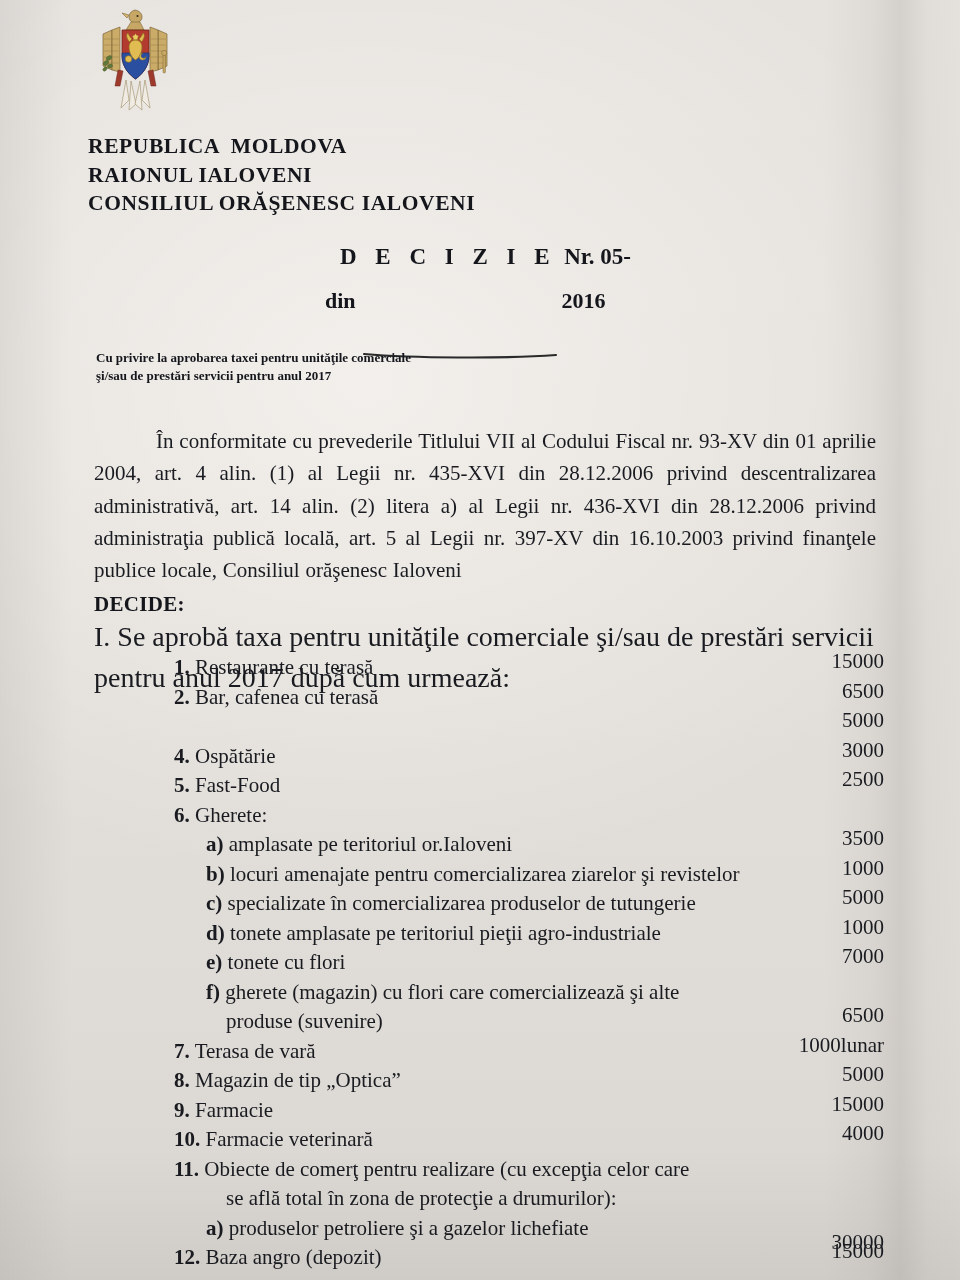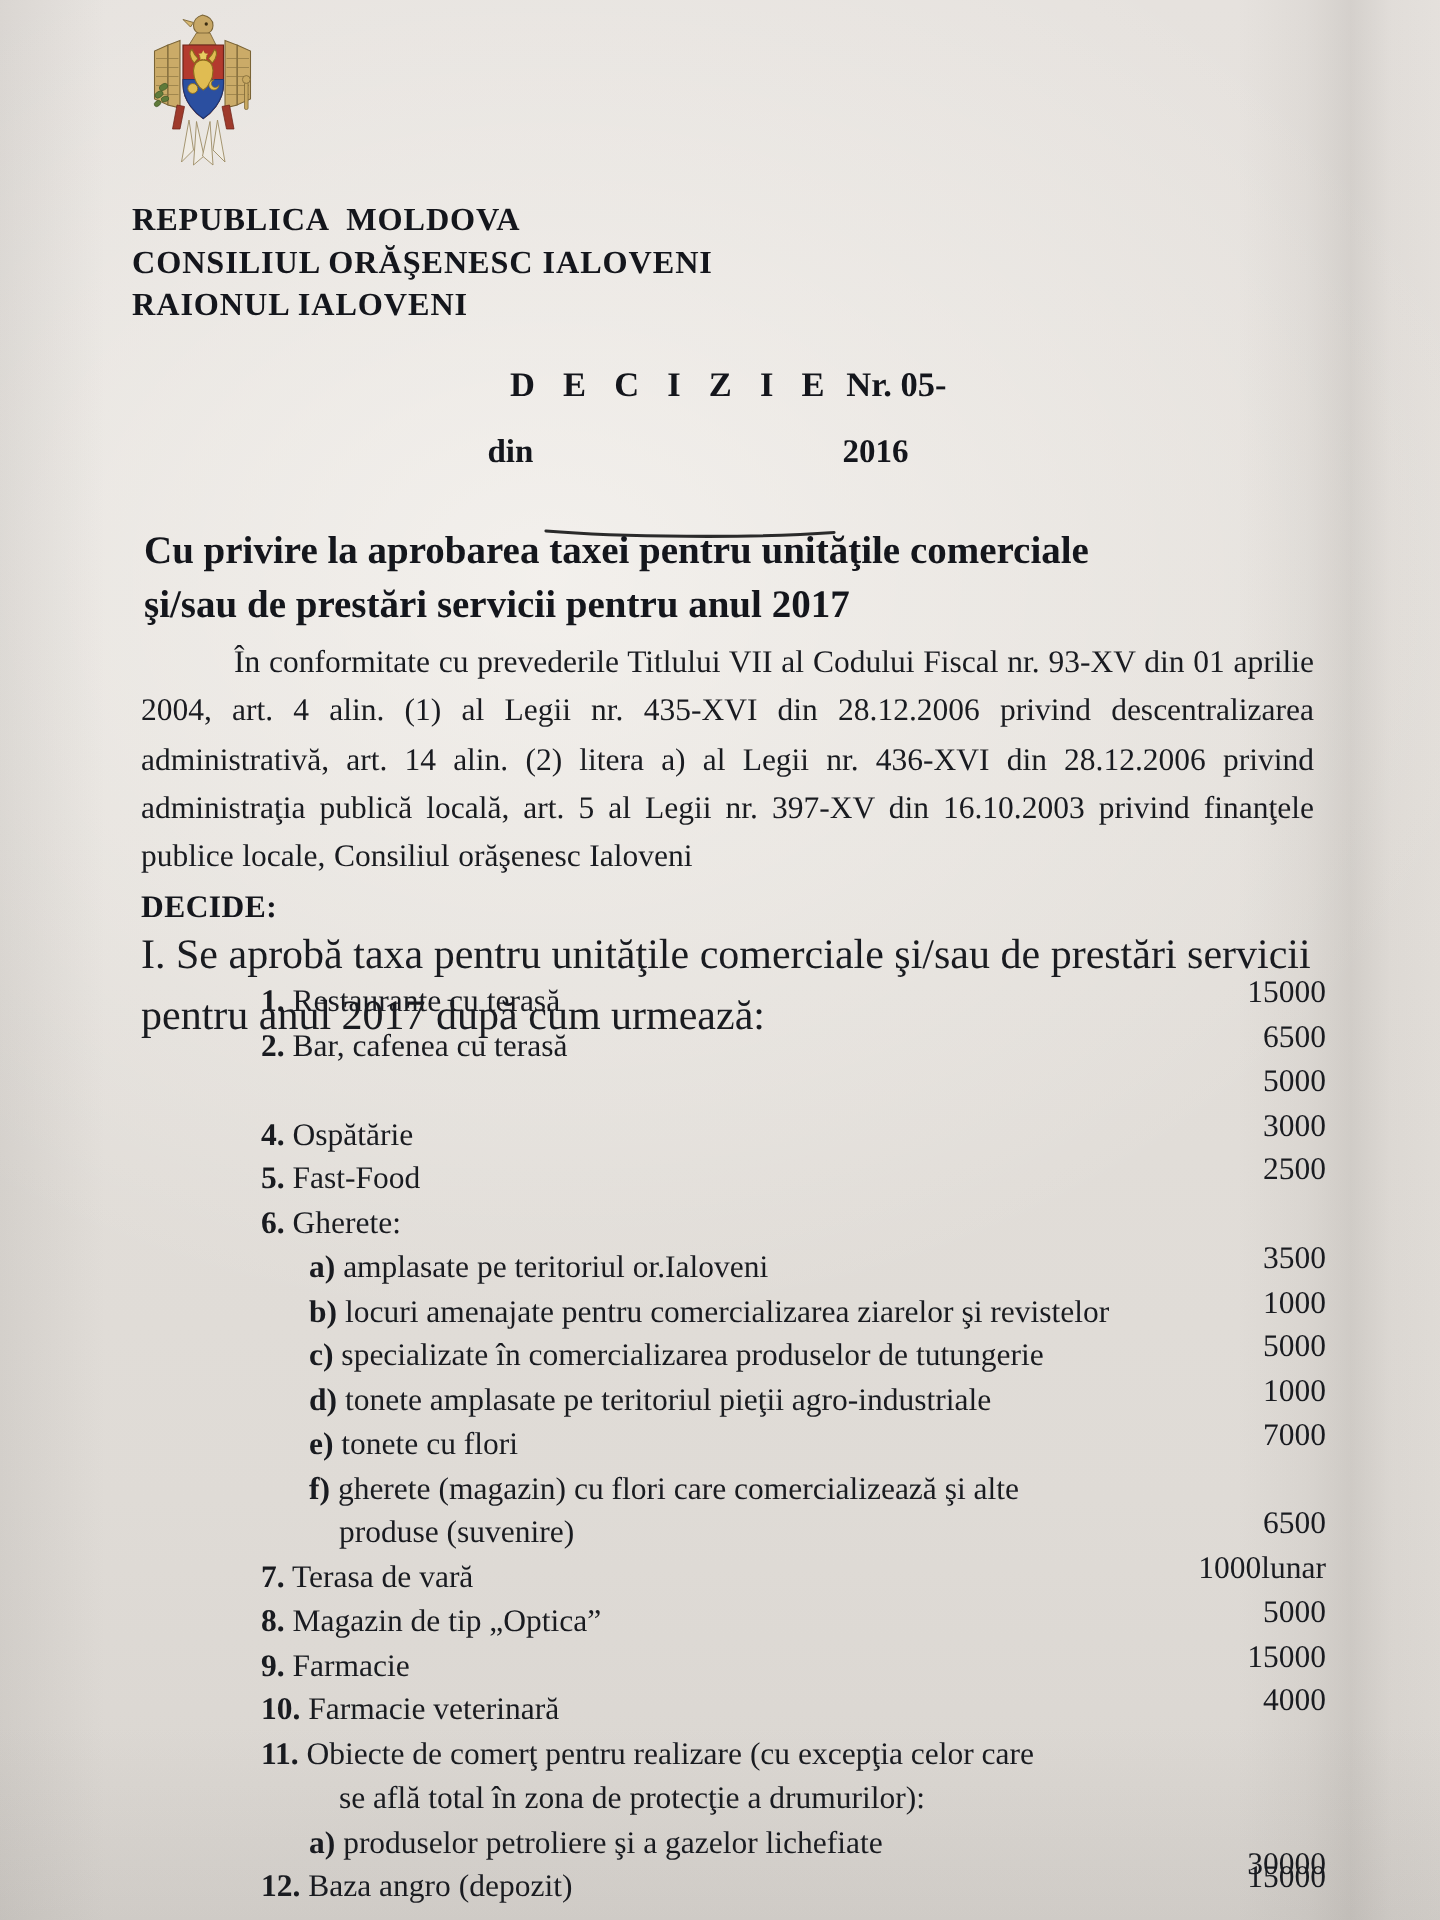--- a/index.html
+++ b/index.html
@@ -119,21 +119,21 @@
   }
   .blank-rule svg { display: block; }
 
   
   .subject {
     position: absolute;
     left: 96px;
     top: 349px;
     width: 640px;
     font-weight: bold;
-    font-size: 26px;
+    font-size: 13px;
     line-height: 1.38;
     color: #14161c;
   }
 
   
   .preamble {
     position: absolute;
     left: 94px;
     top: 425px;
     width: 782px;
@@ -265,22 +265,22 @@
         </g>
 
         <g fill="#9e3a2c" stroke="#6d2318" stroke-width="0.5">
           <path d="M22 62 L19 78 L24 78 L27 63 Z"></path>
           <path d="M57 62 L60 78 L55 78 L52 63 Z"></path>
         </g>
       </svg>
 
       <div class="org-lines">
         <div>REPUBLICA  MOLDOVA</div>
+        <div>RAIONUL IALOVENI</div>
         <div>CONSILIUL ORĂŞENESC IALOVENI</div>
-        <div>RAIONUL IALOVENI</div>
       </div>
     </div>
 
     <div class="decizie-row"><span class="decizie-word">D E C I Z I E</span><span class="decizie-nr">Nr. 05-</span></div>
 
     <div class="din-row">
       <span>din</span>
       <span class="blank-rule">
         <svg width="196" height="14" viewBox="0 0 196 14" aria-hidden="true">
           <path d="M2 4 C 50 8, 140 9, 194 5" stroke="#2a2a2a" stroke-width="2.1" fill="none" stroke-linecap="round"></path>

